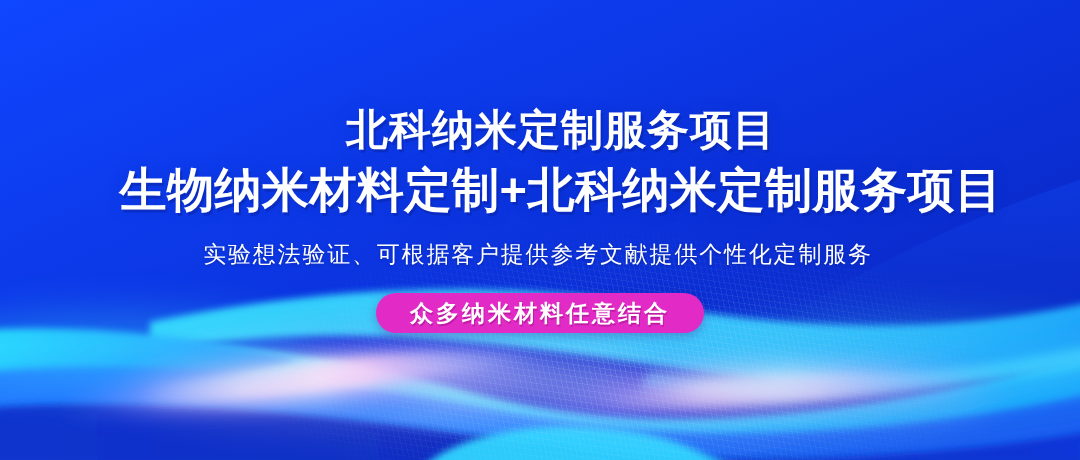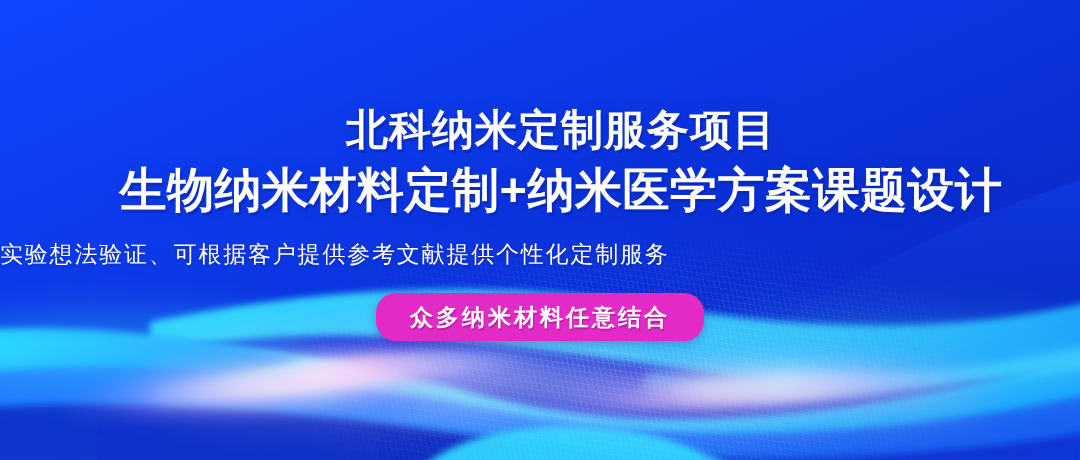--- a/index.html
+++ b/index.html
@@ -95,41 +95,41 @@
       0 0 14px rgba(10,40,180,0.35);
     padding-left: 42px;
   }
   .title-line-1 { font-size: 42px; line-height: 52px; }
   .title-line-2 { font-size: 47px; line-height: 56px; margin-top: 6px; letter-spacing: 0.5px; }
 
   .subtitle {
     position: absolute;
     left: 0; right: 4px;
     top: 239px;
-    text-align: left;
+    text-align: center;
     font-size: 23px;
     font-weight: 500;
     letter-spacing: 1.8px;
     color: #ffffff;
     white-space: nowrap;
     text-shadow: 0 1px 3px rgba(6,24,110,0.40);
   }
 
   .badge-wrap {
     position: absolute;
     left: 0; right: 0;
     top: 293px;
     display: flex;
     justify-content: center;
   }
   .badge {
     display: inline-flex;
     align-items: center;
     justify-content: center;
-    height: 48px;
+    height: 40px;
     padding: 0 34px;
     border-radius: 20px;
     background: #e22bc6;
     color: #ffffff;
     font-size: 23px;
     font-weight: 800;
     letter-spacing: 3px;
     white-space: nowrap;
     text-shadow: 1px 2px 0 rgba(150,12,125,0.45);
     box-shadow: 0 3px 10px rgba(90,10,120,0.28);
@@ -240,21 +240,21 @@
     <ellipse cx="900" cy="356" rx="220" ry="36" fill="#45dcff" opacity="0.30" filter="url(#blurLg)"></ellipse>
   </svg>
 
   <div class="bg-layer bg-mesh"></div>
 
   <div class="content">
 
 
     <div class="title-block">
       <div class="title-line title-line-1">北科纳米定制服务项目</div>
-      <div class="title-line title-line-2">生物纳米材料定制+纳米医学方案课题设计</div>
+      <div class="title-line title-line-2">生物纳米材料定制+北科纳米定制服务项目</div>
     </div>
 
     <div class="subtitle">实验想法验证、可根据客户提供参考文献提供个性化定制服务</div>
 
     <div class="badge-wrap">
       <span class="badge">众多纳米材料任意结合</span>
     </div>
 
   </div>
 </div>

